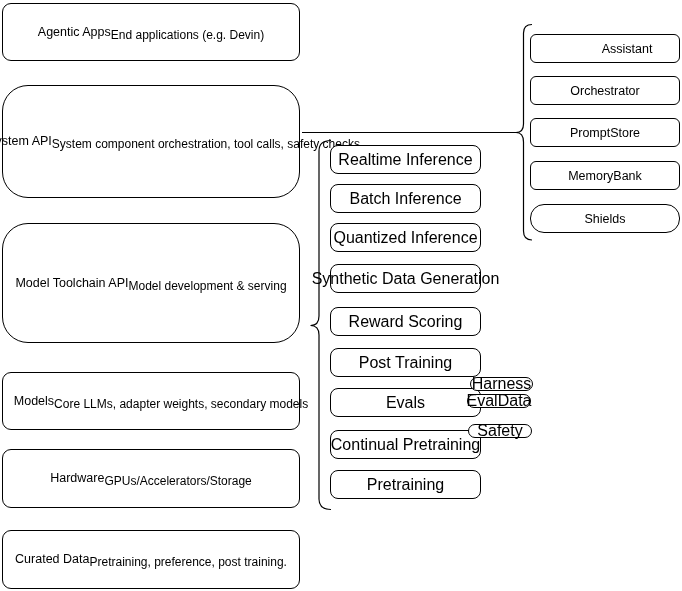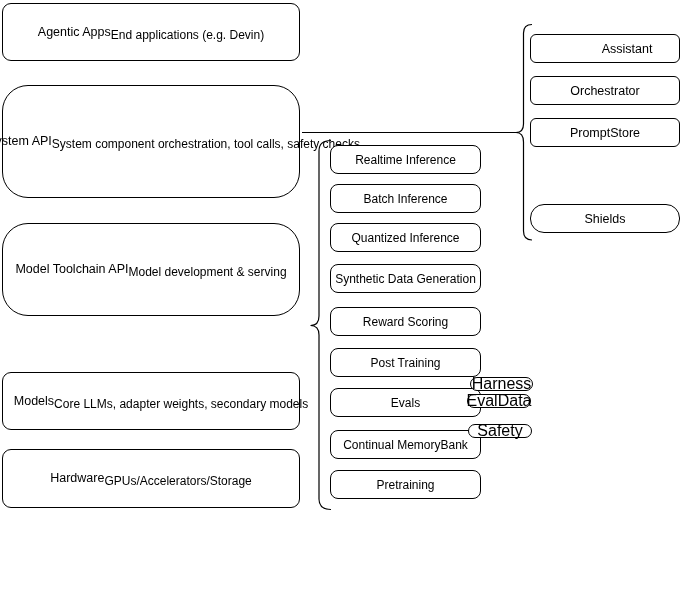--- a/index.html
+++ b/index.html
@@ -38,21 +38,21 @@
   }
   
   .lbox { left: 2px; width: 298px; border-radius: 9px; }
   .lbox.bigr { border-radius: 26px; }
   .btitle { font-size: 12.5px; line-height: 15px; white-space: nowrap; }
   .bsub   { font-size: 12px; line-height: 13px; margin-top: 6px; white-space: nowrap; }
   
   .mbox {
     left: 330px; width: 151px; height: 29px;
     border-radius: 8px;
-    font-size: 12px; white-space: nowrap;
+    font-size: 16px; white-space: nowrap;
   }
   
   .rbox {
     left: 530px; width: 150px; height: 29px;
     border-radius: 6px;
     font-size: 12.5px; white-space: nowrap;
   }
   
   .tag {
     position: absolute;
@@ -83,31 +83,35 @@
   </svg>
 
   <div class="node lbox" style="top:3px; height:58px;">
     <div class="btitle">Agentic Apps</div>
     <div class="bsub">End applications (e.g. Devin)</div>
   </div>
   <div class="node lbox bigr" style="top:85px; height:113px;">
     <div class="btitle">Agentic System API</div>
     <div class="bsub">System component orchestration, tool calls, safety checks</div>
   </div>
-  <div class="node lbox bigr" style="top:223px; height:93px;">
+  <div class="node lbox bigr" style="top:223px; height:120px;">
     <div class="btitle">Model Toolchain API</div>
     <div class="bsub">Model development &amp; serving</div>
   </div>
   <div class="node lbox" style="top:372px; height:58px;padding-left:20px;">
     <div class="btitle">Models</div>
     <div class="bsub">Core LLMs, adapter weights, secondary models</div>
   </div>
   <div class="node lbox" style="top:449px; height:59px;">
     <div class="btitle">Hardware</div>
     <div class="bsub">GPUs/Accelerators/Storage</div>
+  </div>
+  <div class="node lbox" style="top:530px; height:59px;">
+    <div class="btitle">Curated Data</div>
+    <div class="bsub">Pretraining, preference, post training.</div>
   </div>
 
   <div class="node mbox" style="top:145px;">
     <span>Realtime Inference</span>
   </div>
   <div class="node mbox" style="top:184px;">
     <span>Batch Inference</span>
   </div>
   <div class="node mbox" style="top:223px;text-align:center;">
     <span>Quantized Inference</span>
@@ -118,21 +122,21 @@
   <div class="node mbox" style="top:307px;">
     <span>Reward Scoring</span>
   </div>
   <div class="node mbox" style="top:348px;">
     <span>Post Training</span>
   </div>
   <div class="node mbox" style="top:388px;">
     <span>Evals</span>
   </div>
   <div class="node mbox" style="top:430px;">
-    <span>Continual MemoryBank</span>
+    <span>Continual Pretraining</span>
   </div>
   <div class="node mbox" style="top:470px;">
     <span>Pretraining</span>
   </div>
 
   <div class="tag" style="left:470px; top:377px; width:63px; height:14px;">
     <span>Harness</span>
   </div>
   <div class="tag" style="left:467px; top:394px; width:64px; height:14px;">
     <span>EvalData</span>
@@ -143,17 +147,20 @@
 
   <div class="node rbox" style="top:34px;padding-left:44px;">
     <span>Assistant</span>
   </div>
   <div class="node rbox" style="top:76px;">
     <span>Orchestrator</span>
   </div>
   <div class="node rbox" style="top:118px;">
     <span>PromptStore</span>
   </div>
+  <div class="node rbox" style="top:161px;">
+    <span>MemoryBank</span>
+  </div>
   <div class="node rbox" style="top:204px;border-radius:14px;">
     <span>Shields</span>
   </div>
 
 </div>
 
 </body></html>

